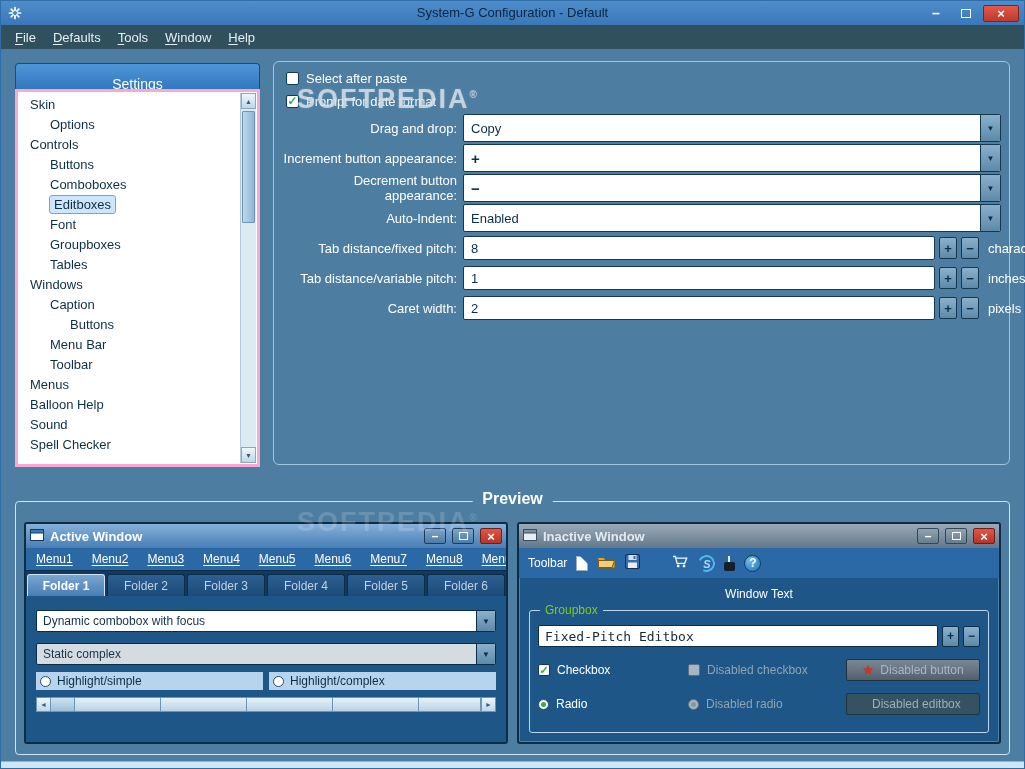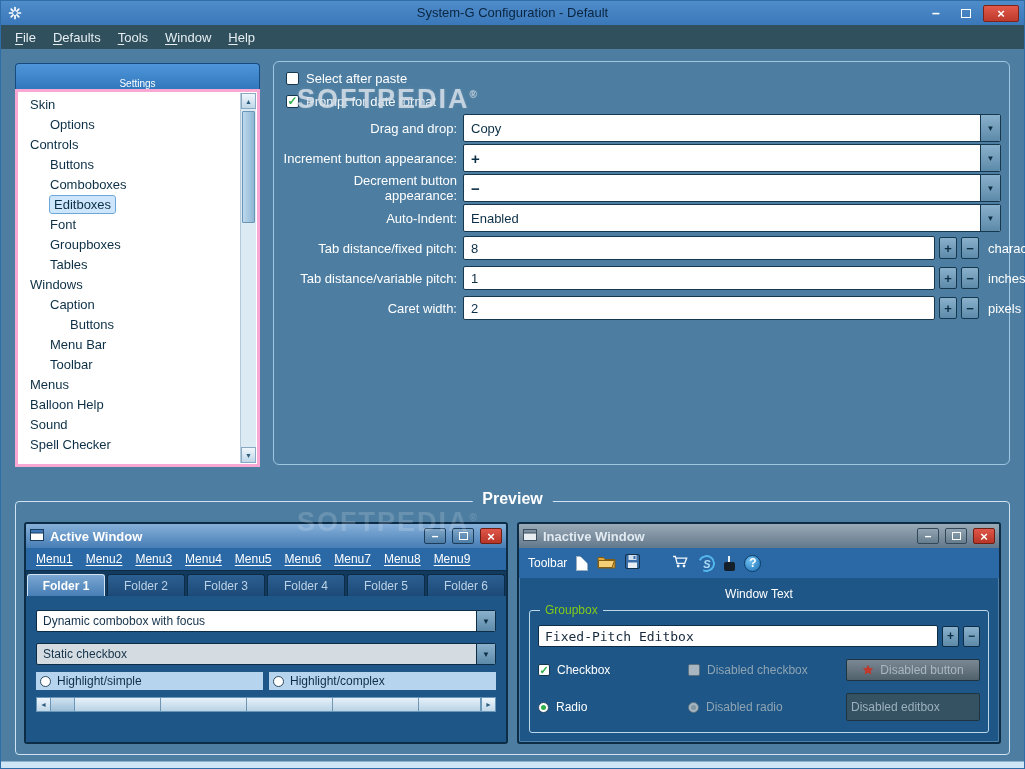--- a/index.html
+++ b/index.html
@@ -43,21 +43,21 @@
 
   
   .main { position:absolute; top:48px; left:0; right:0; bottom:7px; background:#4d7ea1; }
   .bottom-strip { position:absolute; bottom:0; left:0; right:0; height:7px; background:#cfe6f6; border-top:1px solid #8fb4cc; }
 
   
   .sidebar { position:absolute; top:14px; left:14px; width:245px; height:404px; }
   .sidebar-header {
     height:40px; background:linear-gradient(#4f96d9,#2066ad);
     border:1px solid #174a80; border-bottom:none; border-radius:4px 4px 0 0;
-    color:#fff; font-size:10px; display:flex; align-items:center; justify-content:center;
+    color:#fff; font-size:14px; display:flex; align-items:center; justify-content:center;
   }
   .sidebar-body {
     position:absolute; top:26px; left:0; right:0; bottom:0;
     background:#fff; border:3px solid #f9a8d4; overflow:hidden;
   }
   .tree { position:absolute; top:3px; left:2px; right:19px; bottom:0; font-size:13px; color:#0c2f45; }
   .tree-item { height:20px; line-height:20px; white-space:nowrap; padding-left:10px; }
   .tree-item.i1 { padding-left:30px; }
   .tree-item.i2 { padding-left:50px; }
   .tree-item.selected > span { background:#cde6fb; outline:1px solid #6aa6d8; padding:1px 4px; border-radius:2px; }
@@ -147,21 +147,21 @@
   .pt-btn {
     width:22px; height:16px; border:1px solid #1c3c5c; border-radius:2px;
     display:flex; align-items:center; justify-content:center; color:#fff; flex:none;
   }
   .pt-minmax { background:linear-gradient(#7fa6c8,#4c7ca6); font-size:12px; font-weight:bold; }
   .inactive .pt-minmax { background:linear-gradient(#91a3b2,#657d8d); border-color:#32485a; }
   .pt-max-glyph { width:9px; height:8px; border:1px solid #fff; display:block; }
   .pt-close { background:linear-gradient(#e0574a,#b63526); border-color:#701d12; font-size:13px; font-weight:bold; }
 
   .prev-menubar {
-    height:22px; background:#2a69a6; display:flex; align-items:center; gap:13px;
+    height:22px; background:#2a69a6; display:flex; align-items:center; gap:19px;
     padding:0 10px; color:#fff; font-size:12px;
   }
   .prev-menu-item { text-decoration:underline; text-underline-offset:2px; }
 
   .prev-tabs { height:26px; background:#12395e; display:flex; border-top:1px solid #0d2d47; padding-top:3px; }
   .prev-tab {
     flex:1; display:flex; align-items:center; justify-content:center; font-size:12px;
     color:#bcd2e6; background:linear-gradient(#2c5f92,#1c4a78);
     border:1px solid #0d2d47; border-bottom:none; border-radius:3px 3px 0 0; margin:0 1px;
   }
@@ -244,22 +244,22 @@
   .checkbox.small { width:12px; height:12px; font-size:11px; }
   .checkbox.disabled-cb { background:#a7b6c0; border-color:#5a7282; }
   .radio.disabled-r { background:#a7b6c0; border-color:#5a7282; }
   .radio.disabled-r .dot { background:#8296a3; }
   .disabled-button {
     width:100%; height:22px; display:flex; align-items:center; justify-content:center; gap:6px;
     background:linear-gradient(#7a8894,#51616c); border:1px solid #1e3440; border-radius:2px;
     color:#a9b8c2; font-size:12px;
   }
   .disabled-editbox {
-    width:100%; height:28px; background:#355262; border:1px solid #1e3440; border-radius:2px;
-    display:flex; align-items:center; padding-left:4px; color:#9db0bd; font-size:12px;
+    width:100%; height:22px; background:#355262; border:1px solid #1e3440; border-radius:2px;
+    display:flex; align-items:center; padding-left:25px; color:#9db0bd; font-size:12px;
   }
 </style>
 </head>
 <body>
 
 <div class="window">
 
   <div class="titlebar">
     <span class="app-icon">
       <svg width="14" height="14" viewBox="0 0 14 14">
@@ -424,21 +424,21 @@
           <span class="prev-tab">Folder 4</span>
           <span class="prev-tab">Folder 5</span>
           <span class="prev-tab">Folder 6</span>
         </div>
         <div class="prev-content">
           <div class="p-combo">
             <span class="p-combo-value">Dynamic combobox with focus</span>
             <span class="p-combo-btn">▼</span>
           </div>
           <div class="p-combo static">
-            <span class="p-combo-value">Static checkbox</span>
+            <span class="p-combo-value">Static complex</span>
             <span class="p-combo-btn">▼</span>
           </div>
           <div class="radio-row">
             <div class="radio-strip">
               <span class="radio"></span>
               <span>Highlight/simple</span>
             </div>
             <div class="radio-strip">
               <span class="radio"></span>
               <span>Highlight/complex</span>

